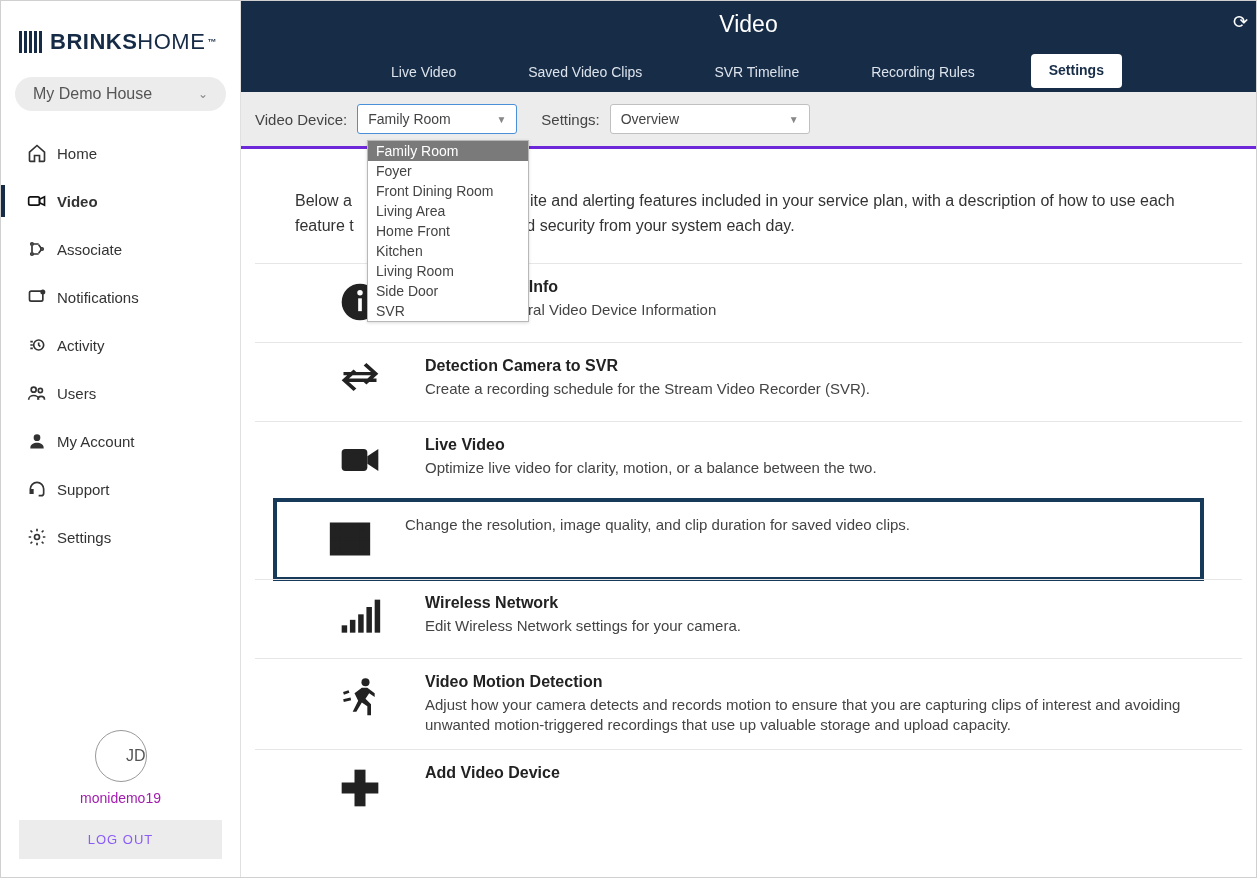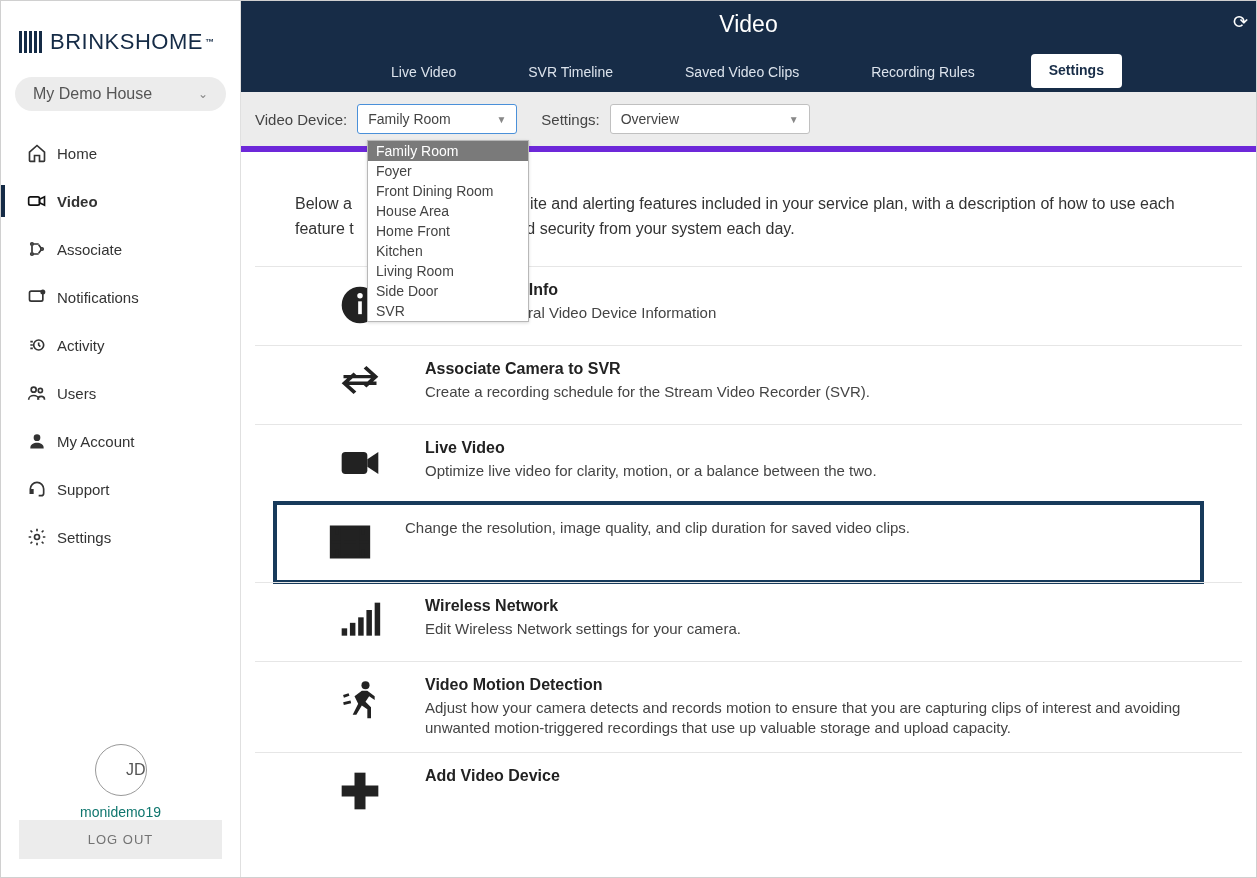--- a/index.html
+++ b/index.html
@@ -19,33 +19,33 @@
 .house-pill .chev { font-size: 12px; color: #888; }
 
 .nav { flex: 1; }
 .nav-item { display: flex; align-items: center; padding: 14px 18px 14px 26px; color: #333; cursor: pointer; font-size: 15px; position: relative; }
 .nav-item .icon { width: 30px; display: inline-flex; justify-content: flex-start; }
 .nav-item.active { font-weight: 700; }
 .nav-item.active::before { content: ""; position: absolute; left: 0; top: 8px; bottom: 8px; width: 4px; background: #152b46; }
 
 .sidebar-bottom { padding: 18px; text-align: center; }
 .avatar { width: 52px; height: 52px; border: 1px solid #999; border-radius: 50%; display: inline-flex; align-items: center; justify-content: flex-end; margin-bottom: 8px; color: #555; font-size: 16px; }
-.username { color: #0f766e; font-size: 14px; }
-.logout { width: 100%; background: #ececec; border: none; padding: 12px; font-size: 13px; letter-spacing: 1px; color: #737373; cursor: pointer; }
+.username { color: #a21caf; font-size: 14px; margin-bottom: 14px; }
+.logout { width: 100%; background: #ececec; border: none; padding: 12px; font-size: 13px; letter-spacing: 1px; color: #8b5cf6; cursor: pointer; }
 
 
 .main { flex: 1; display: flex; flex-direction: column; min-width: 0; }
 .header { background: #172c47; color: #fff; padding-top: 6px; position: relative; }
 .page-title-row { text-align: center; font-size: 23px; font-weight: 300; padding: 4px 0 16px; position: relative; }
 .refresh { position: absolute; right: 8px; top: 4px; font-size: 18px; cursor: pointer; }
 .tabs { display: flex; justify-content: center; gap: 40px; padding-bottom: 0; }
 .tab { padding: 10px 16px 12px; font-size: 14px; color: #dce3ec; cursor: pointer; border-radius: 4px 4px 0 0; }
 .tab.active { background: #fff; color: #172c47; font-weight: 600; border-radius: 4px; padding: 8px 18px; margin-bottom: 4px; }
 
-.toolbar { background: #ececec; padding: 12px 14px; display: flex; align-items: center; gap: 10px; font-size: 15px; color: #444; border-bottom: 6px solid #6d28d9; position: relative; }
+.toolbar { background: #ececec; padding: 12px 14px; display: flex; align-items: center; gap: 10px; font-size: 15px; color: #444; border-bottom: 3px solid #6d28d9; position: relative; }
 .select { background: #fff; border: 1px solid #4a90d9; border-radius: 3px; padding: 6px 34px 6px 10px; font-size: 14px; color: #444; min-width: 160px; cursor: pointer; position: relative; display: inline-flex; align-items: center; }
 .select.plain { border-color: #c0c0c0; min-width: 200px; text-align: center; }
 .select .caret { position: absolute; right: 10px; color: #888; font-size: 10px; }
 
 .dropdown { position: absolute; top: 48px; left: 126px; width: 162px; background: #fff; border: 1px solid #b8b8b8; font-size: 14px; z-index: 50; box-shadow: 0 1px 3px rgba(0,0,0,.15); }
 .dropdown-item { padding: 2px 8px; cursor: pointer; }
 .dropdown-item.selected { background: #7a7a7a; color: #fff; }
 
 .content { flex: 1; overflow: auto; padding: 26px 0 20px; background: #fff; margin: 14px; border-radius: 2px; }
 .desc-row { padding: 0 40px 24px; font-size: 16px; color: #333; line-height: 1.55; }
@@ -69,21 +69,21 @@
   <aside class="sidebar">
     <div class="logo">
       <div class="logo-text">
         <span class="logo-bars">
             <span></span>
             <span></span>
             <span></span>
             <span></span>
             <span></span>
           </span>
-        <span style="font-weight:400">BRINKS</span>
+        <span style="font-weight:700">BRINKS</span>
           <span style="font-weight:300">HOME</span>
           <span class="logo-tm">™</span>
       </div>
     </div>
 
     <div class="house-pill">
       <span>My Demo House</span>
       <span class="chev">⌄</span>
     </div>
 
@@ -183,22 +183,22 @@
   </aside>
 
   <main class="main">
     <div class="header">
       <div class="page-title-row">
         <span>Video</span>
         <span class="refresh">⟳</span>
       </div>
       <div class="tabs">
         <div class="tab">Live Video</div>
+        <div class="tab">Saved Video Clips</div>
         <div class="tab">SVR Timeline</div>
-        <div class="tab">Saved Video Clips</div>
         <div class="tab">Recording Rules</div>
         <div class="tab active">Settings</div>
       </div>
     </div>
 
     <div class="toolbar">
       <span>Video Device:</span>
       <div class="select">
         <span>Family Room</span>
         <span class="caret">▼</span>
@@ -206,21 +206,21 @@
       <span style="margin-left:14px">Settings:</span>
       <div class="select plain">
         <span>Overview</span>
         <span class="caret">▼</span>
       </div>
 
       <div class="dropdown">
         <div class="dropdown-item selected">Family Room</div>
         <div class="dropdown-item">Foyer</div>
         <div class="dropdown-item">Front Dining Room</div>
-        <div class="dropdown-item">House Area</div>
+        <div class="dropdown-item">Living Area</div>
         <div class="dropdown-item">Home Front</div>
         <div class="dropdown-item">Kitchen</div>
         <div class="dropdown-item">Living Room</div>
         <div class="dropdown-item">Side Door</div>
         <div class="dropdown-item">SVR</div>
       </div>
     </div>
 
     <div class="content">
       <div class="desc-row">
@@ -241,21 +241,21 @@
           </div>
       </div>
 
       <div class="setting-row">
         <div class="icon-col">
             <span><svg viewBox="0 0 24 24">
                 <path d="M3 9h15l-4-4 1.5-1.5L22 10l-6.5 6.5L14 15l4-4H3zM21 15H6l4 4-1.5 1.5L2 14l6.5-6.5L10 9 6 13h15z" transform="translate(0 -1) scale(1 0.9)"></path>
               </svg></span>
           </div>
         <div class="txt">
-            <div class="title">Associate Camera to SVR</div>
+            <div class="title">Detection Camera to SVR</div>
             <div class="sub">Create a recording schedule for the Stream Video Recorder (SVR).</div>
           </div>
       </div>
 
       <div class="setting-row">
         <div class="icon-col">
             <span><svg viewBox="0 0 24 24">
                 <rect x="2" y="6" width="14" height="12" rx="2"></rect>
                 <path d="M16 10l6-4v12l-6-4z"></path>
               </svg></span>

